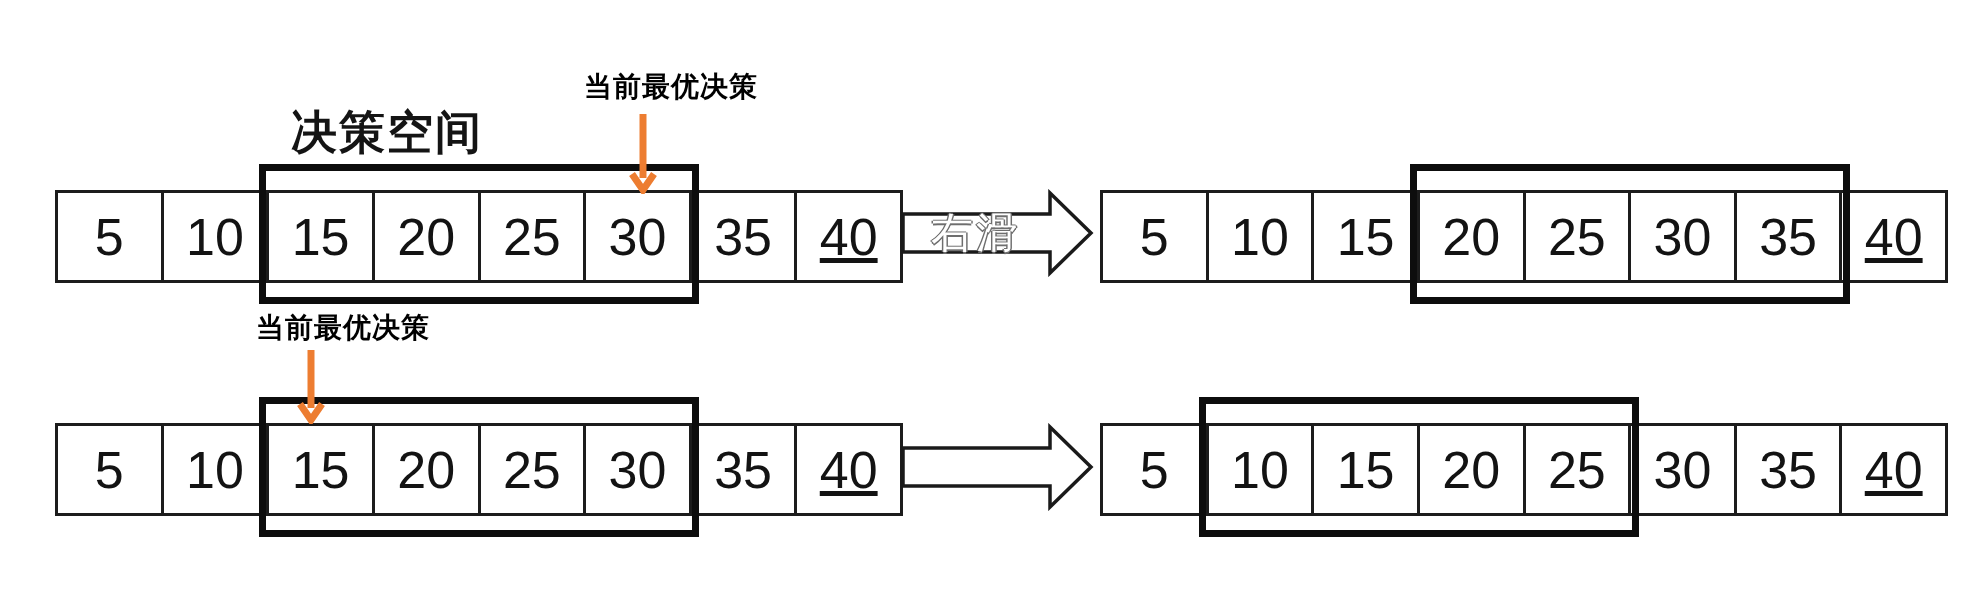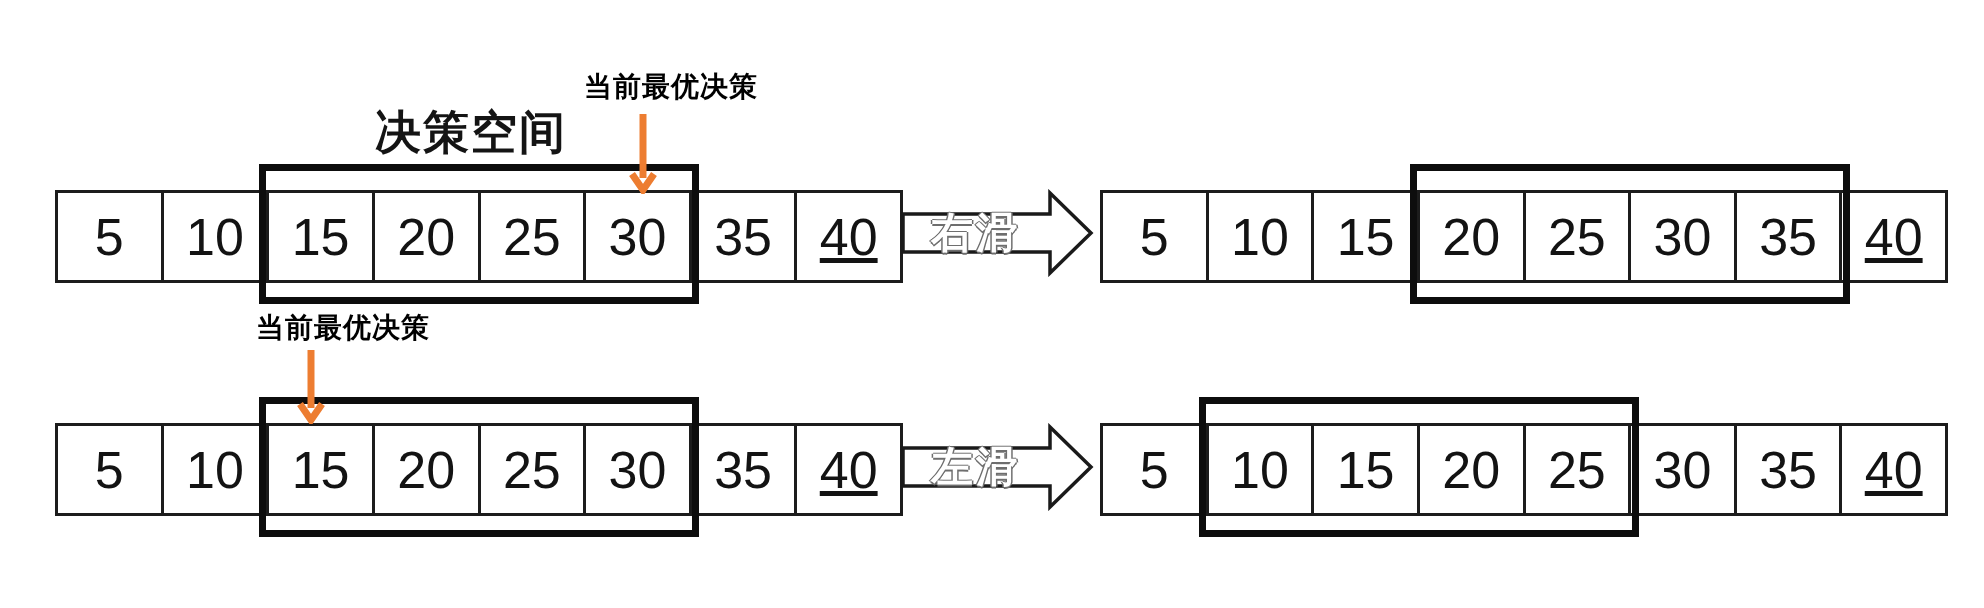--- a/index.html
+++ b/index.html
@@ -45,21 +45,20 @@
     z-index:3;
   }
   .win-r1l{left:259px;top:164px;}
   .win-r1r{left:1410px;top:164px;}
   .win-r2l{left:259px;top:397px;}
   .win-r2r{left:1199px;top:397px;}
 
   
   .ds-label{
     position:absolute;left:291px;top:102px;width:360px;
-    text-align:center;
     font-size:46px;font-weight:700;color:#141414;
     letter-spacing:2px;
     z-index:4;white-space:nowrap;
   }
   .best-label{
     position:absolute;
     font-size:28px;font-weight:700;color:#000000;
     letter-spacing:1px;
     z-index:4;white-space:nowrap;
   }
@@ -72,21 +71,21 @@
   .ptr-bottom{left:295px;top:348px;}
 
   
   .block-arrow-svg{position:absolute;z-index:2;}
   .blk-top{left:901px;top:189px;}
   .blk-bottom{left:901px;top:423px;}
   .block-arrow-label{
     position:absolute;
     width:110px;height:48px;line-height:48px;
     text-align:center;
-    font-size:42px;font-weight:700;
+    font-size:42px;font-weight:400;
     color:#ffffff;
     text-shadow:-1.5px 0 0 #6e6e6e,1.5px 0 0 #6e6e6e,0 -1.5px 0 #6e6e6e,0 1.5px 0 #6e6e6e;
     letter-spacing:3px;
     z-index:4;white-space:nowrap;
   }
   .blk-label-top{left:921px;top:209px;}
   .blk-label-bottom{left:921px;top:443px;}
 </style>
 </head>
 <body>
@@ -149,21 +148,20 @@
       <div class="cell">30</div>
       <div class="cell">35</div>
       <div class="cell">40</div>
     </div>
 
   <div class="window-box win-r2l"></div>
 
   <svg class="block-arrow-svg blk-bottom" width="194" height="88" viewBox="0 0 194 88">
     <polygon points="2,25 149,25 149,4 190,44 149,84 149,63 2,63" fill="#ffffff" stroke="#1a1a1a" stroke-width="3.5" stroke-linejoin="miter"></polygon>
   </svg>
-  <div class="block-arrow-label blk-label-bottom">左滑</div>
 
   <div class="num-array arr-r2r">
       <div class="cell">5</div>
       <div class="cell">10</div>
       <div class="cell">15</div>
       <div class="cell">20</div>
       <div class="cell">25</div>
       <div class="cell">30</div>
       <div class="cell">35</div>
       <div class="cell">40</div>

